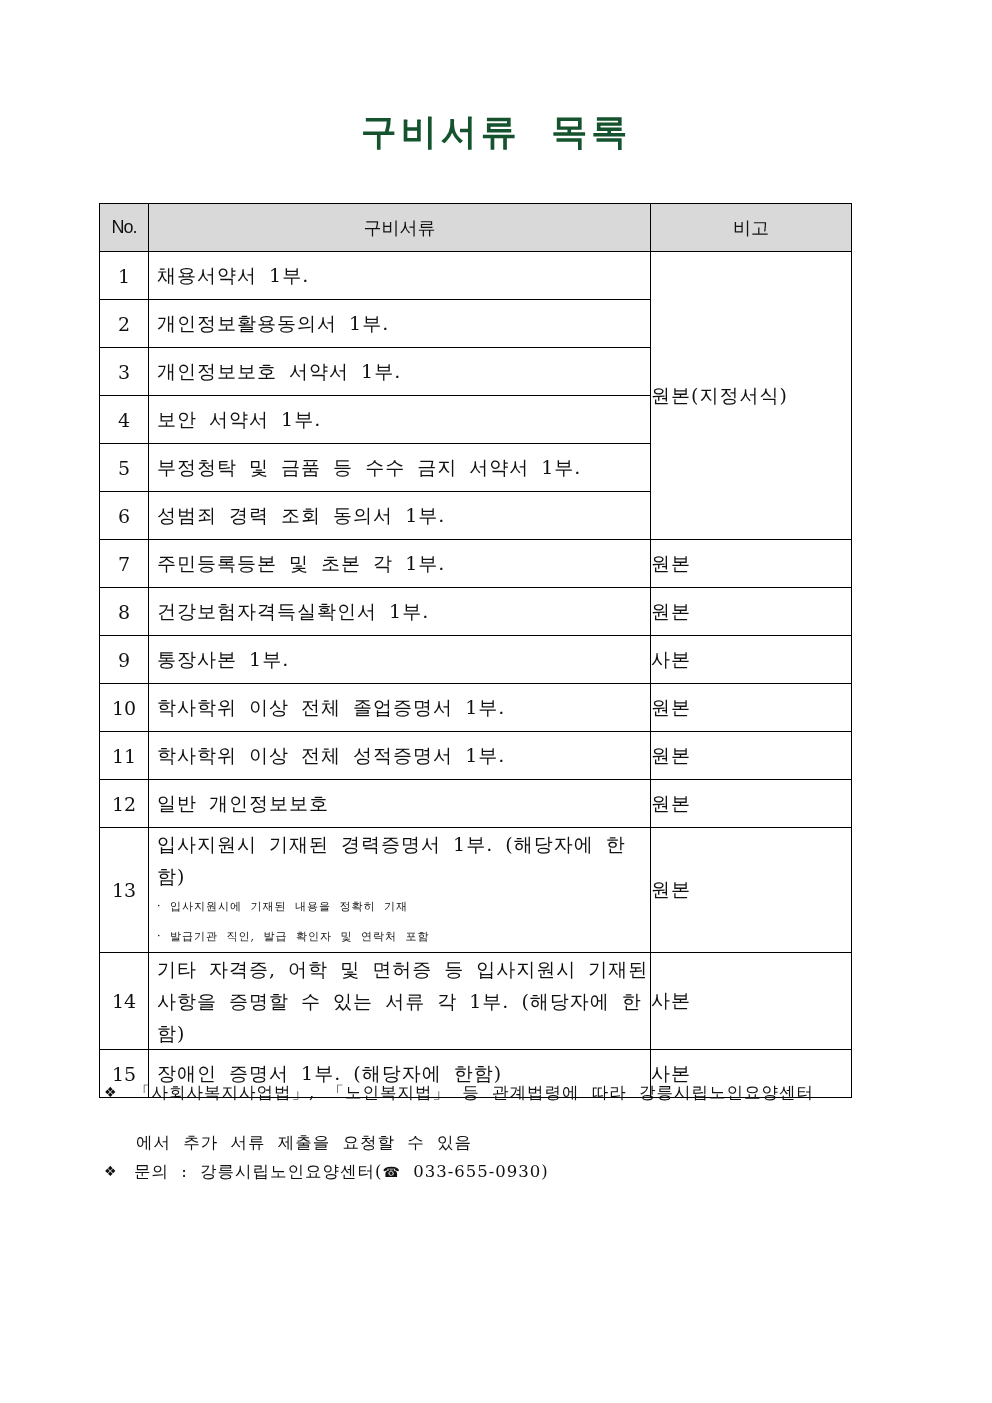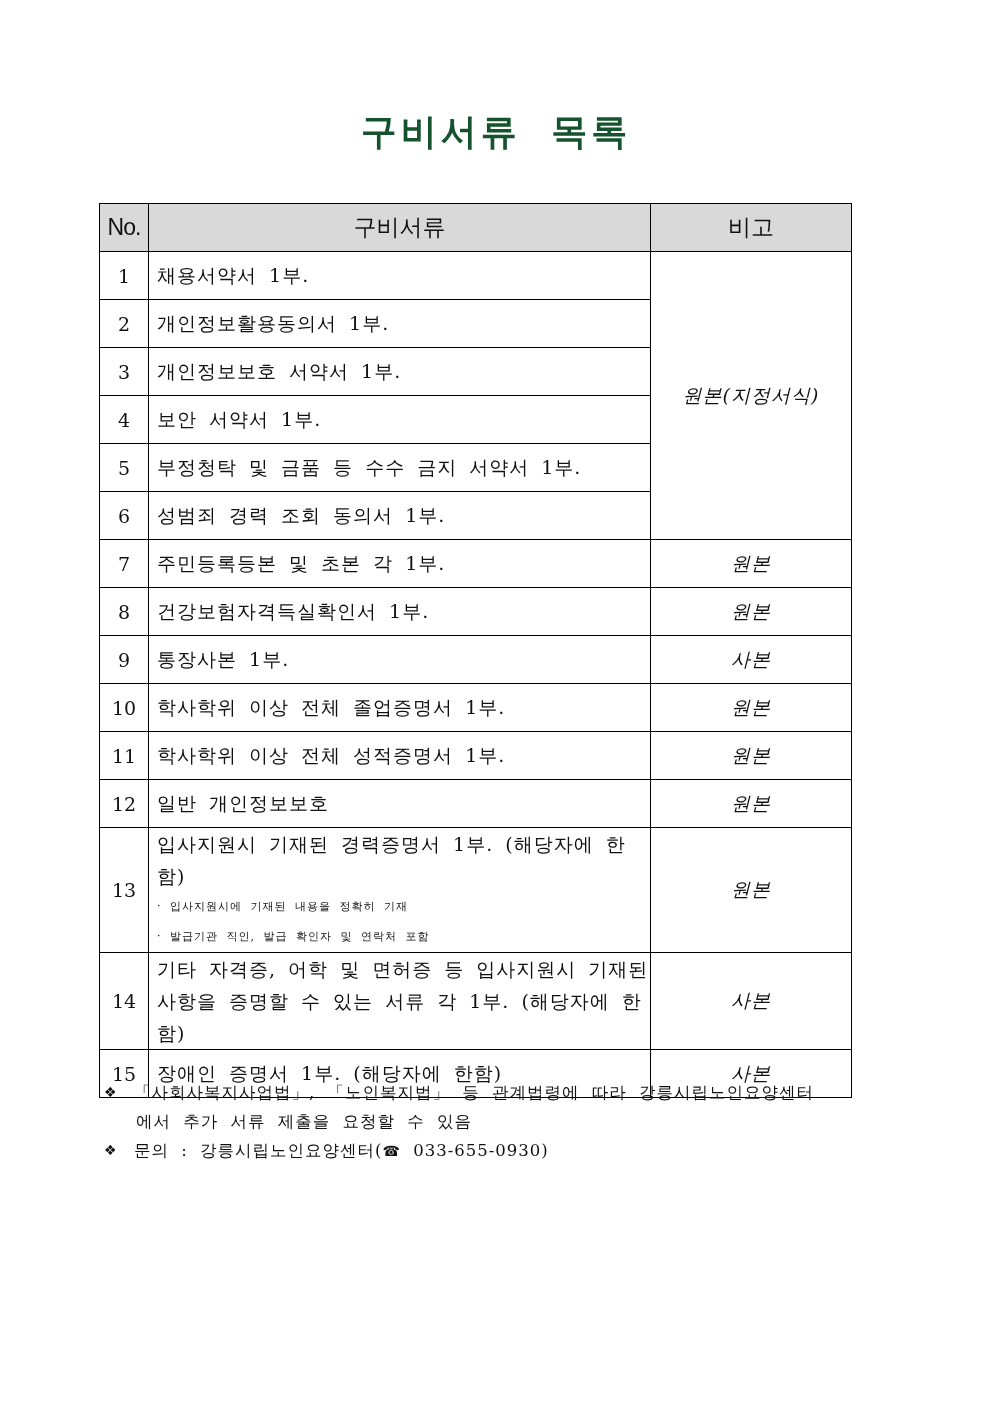--- a/index.html
+++ b/index.html
@@ -5,33 +5,33 @@
   html, body { margin:0; padding:0; background:#ffffff; }
   body { width:992px; height:1403px; position:relative; overflow:hidden;
          font-family: "DejaVu Serif", "Liberation Serif", serif; color:#111; }
   .title { position:absolute; top:108px; left:0; width:992px; text-align:center;
            font-family: "DejaVu Sans", "Liberation Sans", sans-serif; font-weight:bold;
            font-size:36px; letter-spacing:4px; word-spacing:14px; color:#14532d; }
   table.docs { position:absolute; left:99px; top:203px; width:752px;
                border-collapse:collapse; table-layout:fixed; }
   table.docs td, table.docs th { border:1.5px solid #000; padding:0; font-size:19px;
                font-weight:normal; }
-  table.docs th { background:#d9d9d9; height:47px; text-align:center; font-size:23px; }
+  table.docs th { background:#d9d9d9; height:47px; text-align:center; font-size:18px; }
   th.no-h { font-family:"Liberation Sans", sans-serif; font-weight:bold; font-size:18px; letter-spacing:-1px; }
   td.no { text-align:center; font-size:20px; }
   td.doc { padding-left:8px !important; letter-spacing:1px; word-spacing:5px;margin-top:40px; }
-  td.note { text-align:center; letter-spacing:1px;font-style:italic; }
+  td.note { text-align:left; letter-spacing:1px; }
   tr.r { height:48px; }
   .sub { font-size:11px; line-height:30px; letter-spacing:1px; word-spacing:4px; }
   .main-line { line-height:32px; }
   .notes { position:absolute; left:104px; top:1078px; width:760px; font-size:16.5px;
            letter-spacing:1px; word-spacing:6px; line-height:29px; }
   .notes .item { display:flex; }
   .notes .bullet { width:30px; flex:none; font-size:14px; }
-  .notes .indent { padding-left:32px; }
+  .notes .indent { padding-left:32px;margin-top:21px; }
   .phone { font-size:14px; }
 </style>
 </head>
 <body>
 
 <div class="title">구비서류 목록</div>
 
 <table class="docs">
   <colgroup>
       <col style="width:49px">

